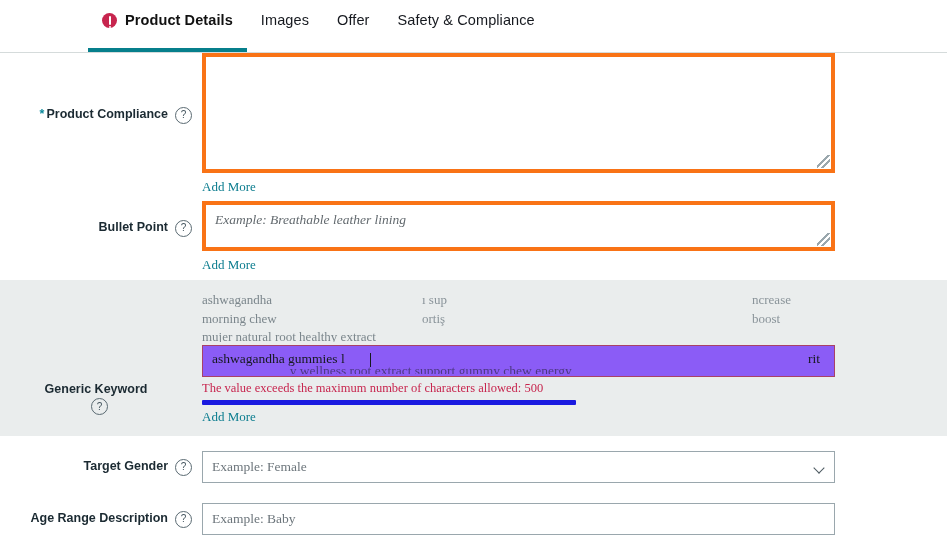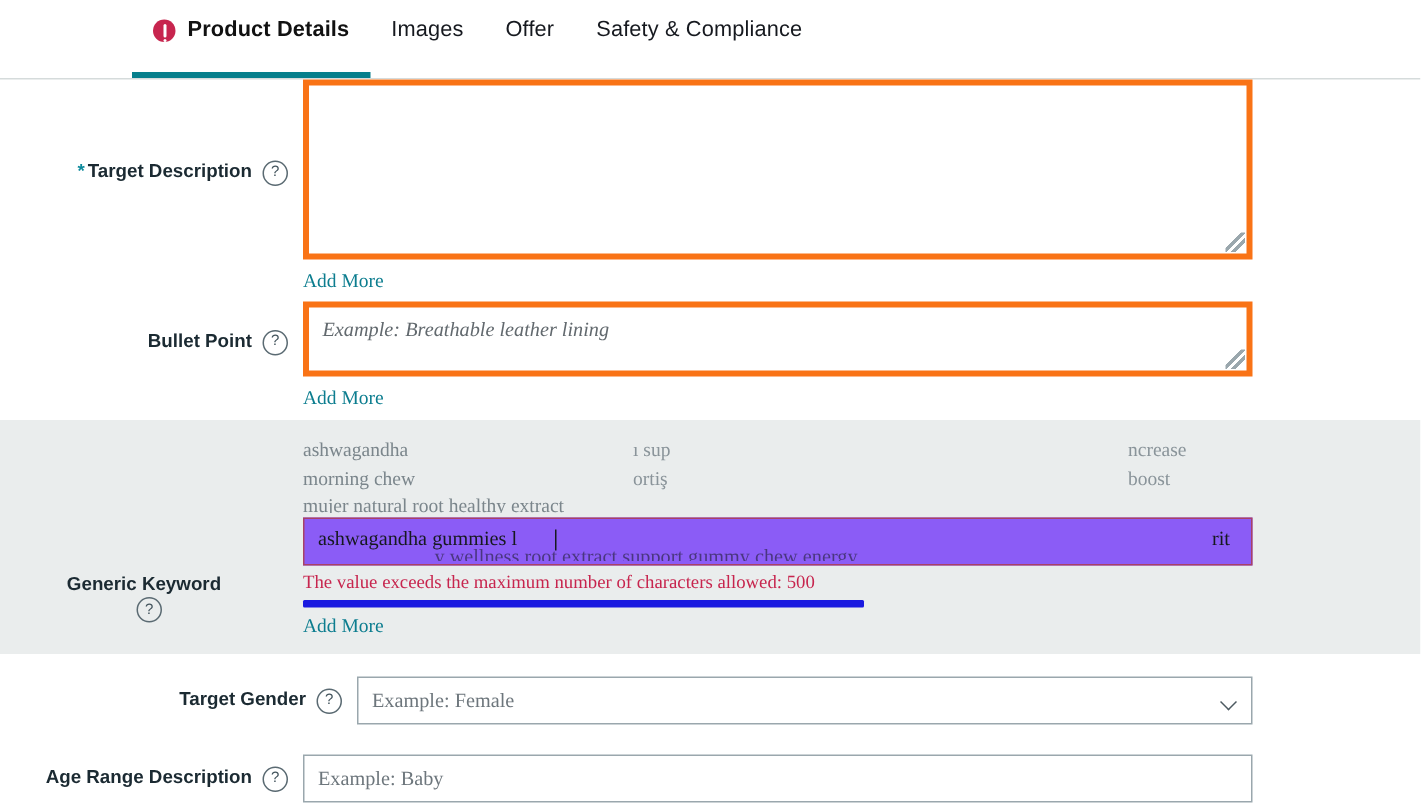--- a/index.html
+++ b/index.html
@@ -324,21 +324,21 @@
     </div>
 
   </div>
   <div class="tab-underline"></div>
 </div>
 
 <div class="form">
 
   <div class="row" style="padding-top:6px;">
     <div class="label-col" style="height:112px;">
-      <span class="label-txt"><span class="req-star">*</span><span>Target Description</span></span>
+      <span class="label-txt"><span class="req-star">*</span><span>Product Compliance</span></span>
       <span class="help-icon">?</span>
     </div>
     <div class="field-col">
       <div class="textarea-box" style="height:120px;margin-top:-6px;">
         <span class="ph"></span>
         <span class="resize-grip"></span>
       </div>
       <span class="addmore">Add More</span>
     </div>
   </div>
@@ -386,21 +386,21 @@
         <span class="val-ghost">&nbsp;&nbsp;&nbsp;&nbsp;&nbsp;&nbsp;&nbsp;&nbsp;&nbsp;&nbsp;&nbsp;&nbsp;&nbsp;&nbsp;&nbsp;&nbsp;&nbsp;&nbsp;&nbsp;&nbsp;&nbsp;, y wellness root extract support gummy chew energy</span>
         <span class="tail">rit</span>
       </div>
 
       <div class="errmsg">The value exceeds the maximum number of characters allowed: 500</div>
       <div class="bluebar"></div>
       <span class="addmore" style="margin-top:4px;">Add More</span>
     </div>
   </div>
 
-  <div class="row" style="padding-top:15px;margin-left:36px;">
+  <div class="row" style="padding-top:15px;">
     <div class="label-col" style="height:32px;">
       <span class="label-txt">Target Gender</span>
       <span class="help-icon">?</span>
     </div>
     <div class="field-col">
       <div class="select-box">
         <span class="ph">Example: Female</span>
         <span class="chev"></span>
       </div>
     </div>

